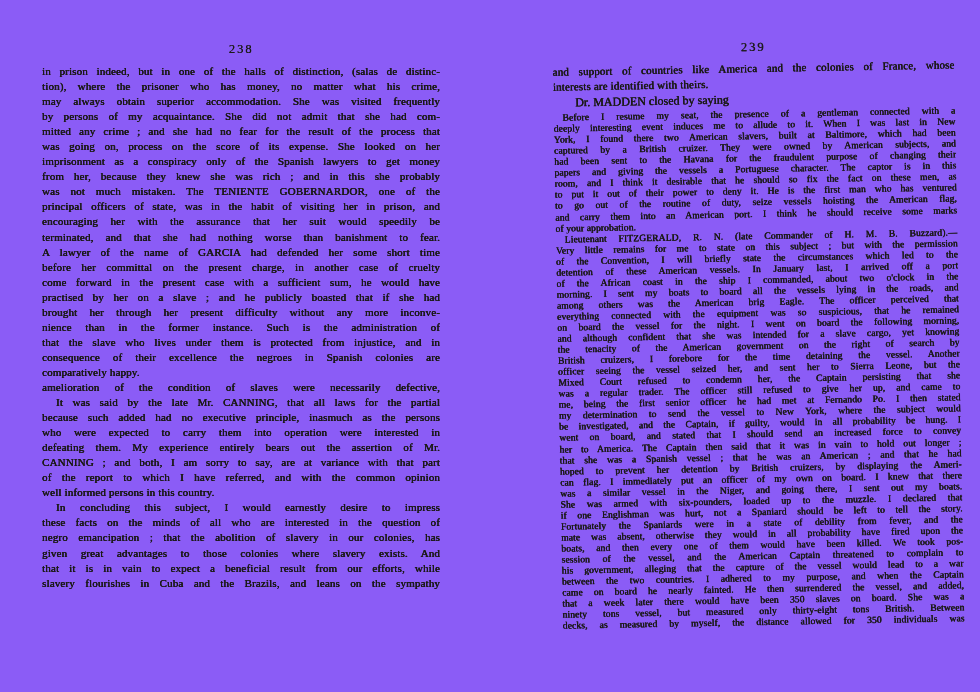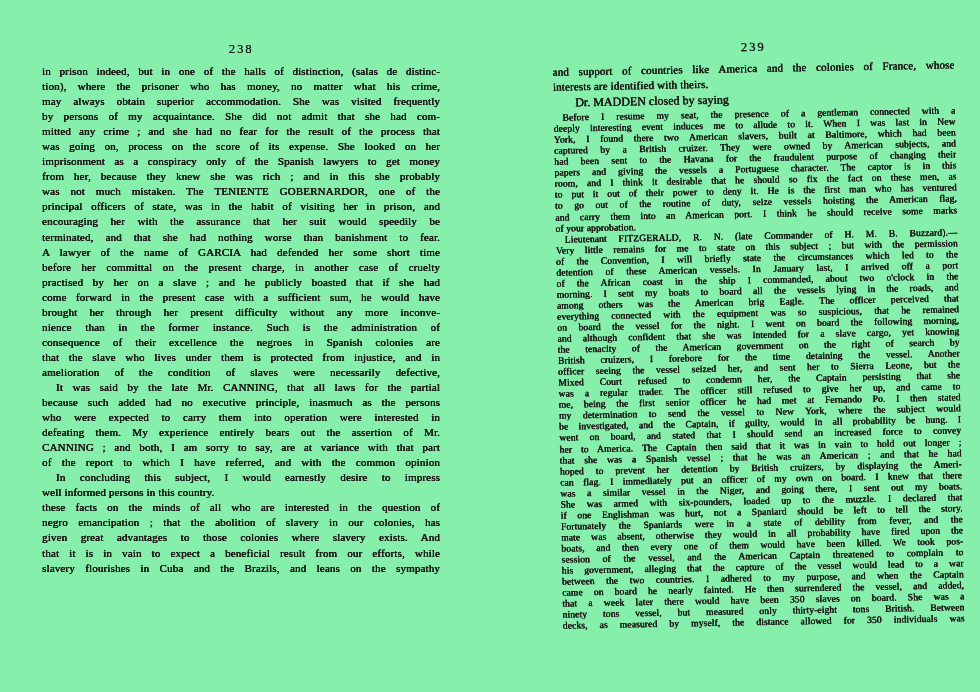--- a/index.html
+++ b/index.html
@@ -11,21 +11,21 @@
     width: 980px;
     height: 692px;
     position: relative;
     overflow: hidden;
     font-family: "Liberation Serif", serif;
     color: #1c1a18;
   }
   .spread {
     position: absolute;
     inset: 0;
-    background: #86efac;
+    background: #8b5cf6;
   }
   .page {
     position: absolute;
     top: 42px;
   }
   .page.left {
     left: 42px;
     width: 398px;
   }
   .page.right {
@@ -90,35 +90,36 @@
         <div class="line lg">mitted any crime ; and she had no fear for the result of the process that</div>
         <div class="line lg">was going on, process on the score of its expense. She looked on her</div>
         <div class="line lg">imprisonment as a conspiracy only of the Spanish lawyers to get money</div>
         <div class="line lg">from her, because they knew she was rich ; and in this she probably</div>
         <div class="line lg">was not much mistaken. The TENIENTE GOBERNARDOR, one of the</div>
         <div class="line lg">principal officers of state, was in the habit of visiting her in prison, and</div>
         <div class="line lg">encouraging her with the assurance that her suit would speedily be</div>
         <div class="line lg">terminated, and that she had nothing worse than banishment to fear.</div>
         <div class="line lg">A lawyer of the name of GARCIA had defended her some short time</div>
         <div class="line lg">before her committal on the present charge, in another case of cruelty</div>
+        <div class="line lg">come forward in the present case with a sufficient sum, he would have</div>
         <div class="line lg">practised by her on a slave ; and he publicly boasted that if she had</div>
-        <div class="line lg">come forward in the present case with a sufficient sum, he would have</div>
         <div class="line lg">brought her through her present difficulty without any more inconve-</div>
         <div class="line lg">nience than in the former instance. Such is the administration of</div>
+        <div class="line lg">that the slave who lives under them is protected from injustice, and in</div>
         <div class="line lg">consequence of their excellence the negroes in Spanish colonies are</div>
-        <div class="line lg">that the slave who lives under them is protected from injustice, and in</div>
+        <div class="line lg end">comparatively happy.</div>
         <div class="line lg">amelioration of the condition of slaves were necessarily defective,</div>
         <div class="line lg ind">It was said by the late Mr. CANNING, that all laws for the partial</div>
         <div class="line lg">because such added had no executive principle, inasmuch as the persons</div>
         <div class="line lg">who were expected to carry them into operation were interested in</div>
         <div class="line lg">defeating them. My experience entirely bears out the assertion of Mr.</div>
         <div class="line lg">CANNING ; and both, I am sorry to say, are at variance with that part</div>
         <div class="line lg">of the report to which I have referred, and with the common opinion</div>
+        <div class="line lg end">well informed persons in this country.</div>
         <div class="line lg ind">In concluding this subject, I would earnestly desire to impress</div>
-        <div class="line lg end">well informed persons in this country.</div>
         <div class="line lg">these facts on the minds of all who are interested in the question of</div>
         <div class="line lg">negro emancipation ; that the abolition of slavery in our colonies, has</div>
         <div class="line lg">given great advantages to those colonies where slavery exists. And</div>
         <div class="line lg">that it is in vain to expect a beneficial result from our efforts, while</div>
         <div class="line lg">slavery flourishes in Cuba and the Brazils, and leans on the sympathy</div>
       </div>
   </div>
 
   <div class="page right">
     <div class="page-number">239</div>

